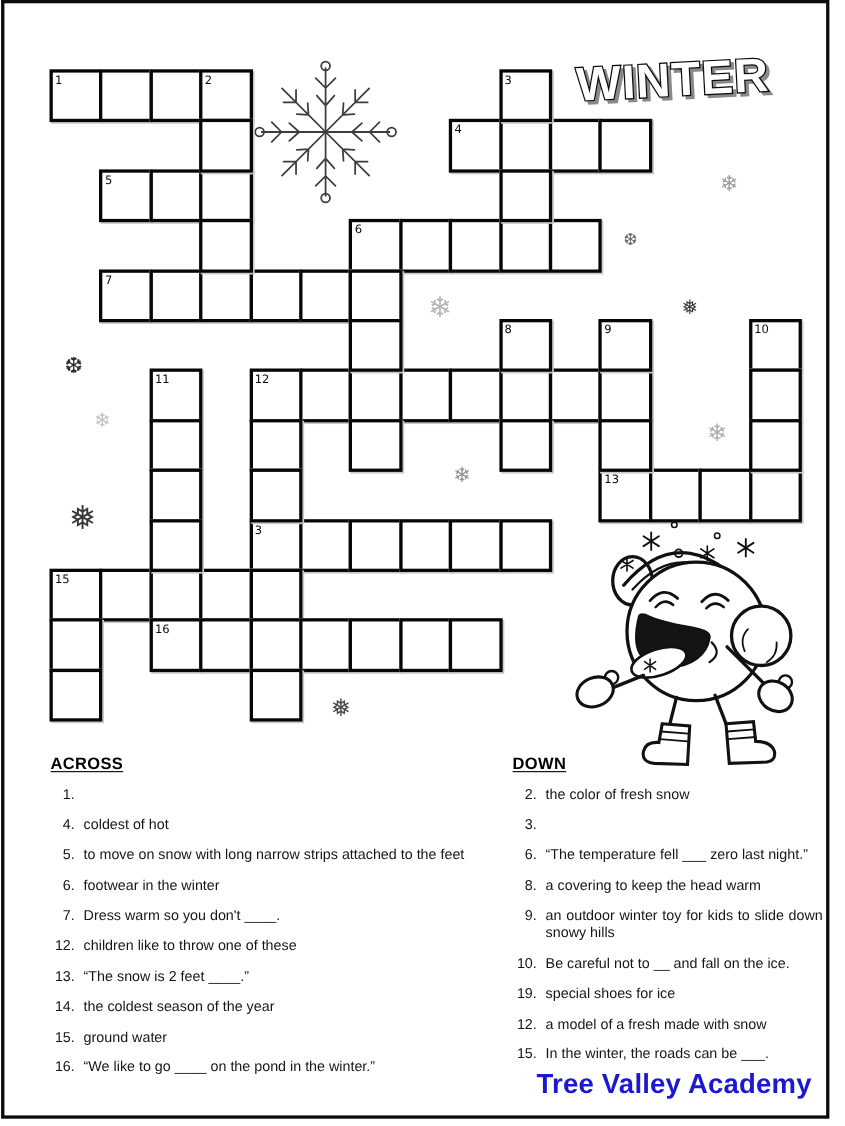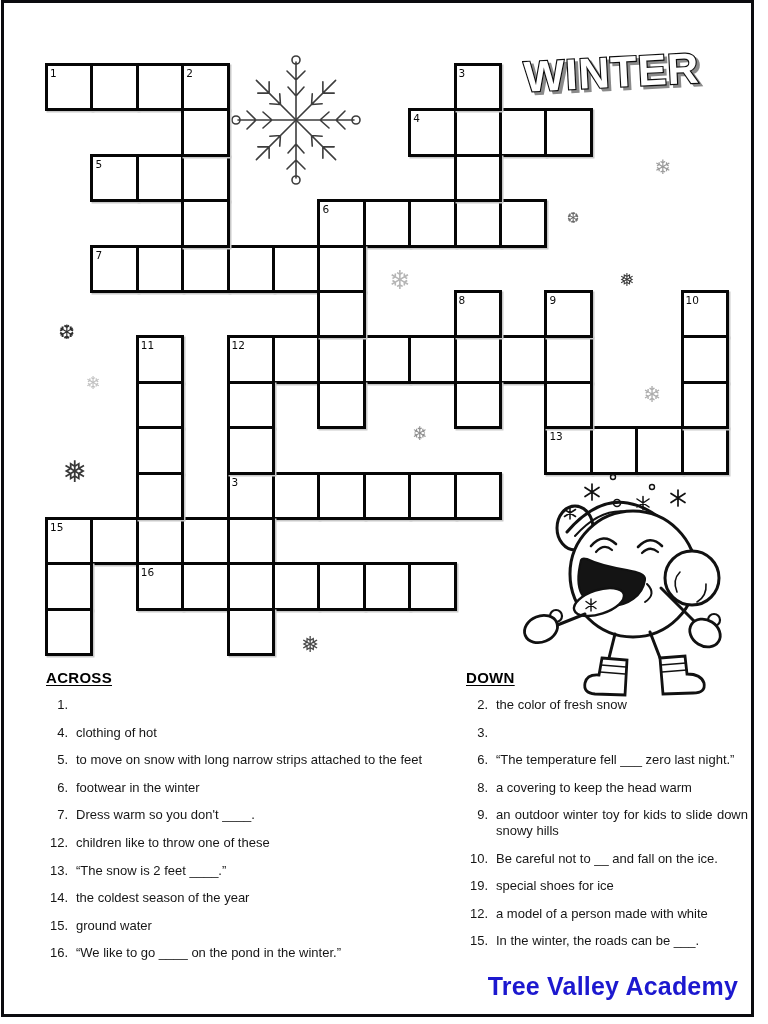--- a/index.html
+++ b/index.html
@@ -21,21 +21,21 @@
         letter-spacing:1px;fill:#8a8a8a;stroke:#8a8a8a;stroke-width:2;}
   .title-text{font-family:"Liberation Sans",sans-serif;font-weight:800;font-size:43px;
         letter-spacing:1px;fill:#ffffff;stroke:#0d0d0d;stroke-width:2.3;paint-order:stroke;}
   
   .flakes{position:absolute;inset:0;z-index:1;pointer-events:none;}
   .flake{position:absolute;transform:translate(-50%,-50%);line-height:1;
         font-family:"DejaVu Sans", sans-serif;}
   .bigflake{position:absolute;left:226px;top:50px;z-index:1;}
   .snowman{position:absolute;left:495px;top:462px;z-index:2;}
   
-  .clues{position:absolute;z-index:3;}
+  .clues{position:absolute;z-index:3;margin-top:17px;}
   .clues-across{left:44px;top:669px;width:382px;}
   .clues-down{left:464px;top:669px;width:284px;}
   .clue-head{font-size:15px;font-weight:bold;text-decoration:underline;
         text-underline-offset:2px;letter-spacing:.3px;margin:0 0 11px 2px;color:#000;}
   .clue{display:flex;margin-bottom:12px;line-height:1.2;color:#161616;}
   .cnum{flex:none;width:24px;text-align:right;margin-right:8px;font-size:13px;}
   .ctext{font-size:13px;}
   .clue.justify .ctext{text-align:justify;}
   .footer{position:absolute;top:972px;right:30px;z-index:4;
         font-size:25px;font-weight:bold;color:#1c18cf;letter-spacing:.2px;}
@@ -252,21 +252,21 @@
 </svg>
 
 <section class="clues clues-across">
   <h2 class="clue-head">ACROSS</h2>
   <div>
       <div class="clue">
         <span class="cnum">1.</span>
       </div>
       <div class="clue">
         <span class="cnum">4.</span>
-        <span class="ctext">clothing of hot</span>
+        <span class="ctext">coldest of hot</span>
       </div>
       <div class="clue">
         <span class="cnum">5.</span>
         <span class="ctext">to move on snow with long narrow strips attached to the feet</span>
       </div>
       <div class="clue">
         <span class="cnum">6.</span>
         <span class="ctext">footwear in the winter</span>
       </div>
       <div class="clue">
@@ -321,21 +321,21 @@
       <div class="clue">
         <span class="cnum">10.</span>
         <span class="ctext">Be careful not to __ and fall on the ice.</span>
       </div>
       <div class="clue">
         <span class="cnum">19.</span>
         <span class="ctext">special shoes for ice</span>
       </div>
       <div class="clue">
         <span class="cnum">12.</span>
-        <span class="ctext">a model of a person made with white</span>
+        <span class="ctext">a model of a fresh made with snow</span>
       </div>
       <div class="clue">
         <span class="cnum">15.</span>
         <span class="ctext">In the winter, the roads can be ___.</span>
       </div>
     </div>
 </section>
 
 <div class="footer">Tree Valley Academy</div>
 

